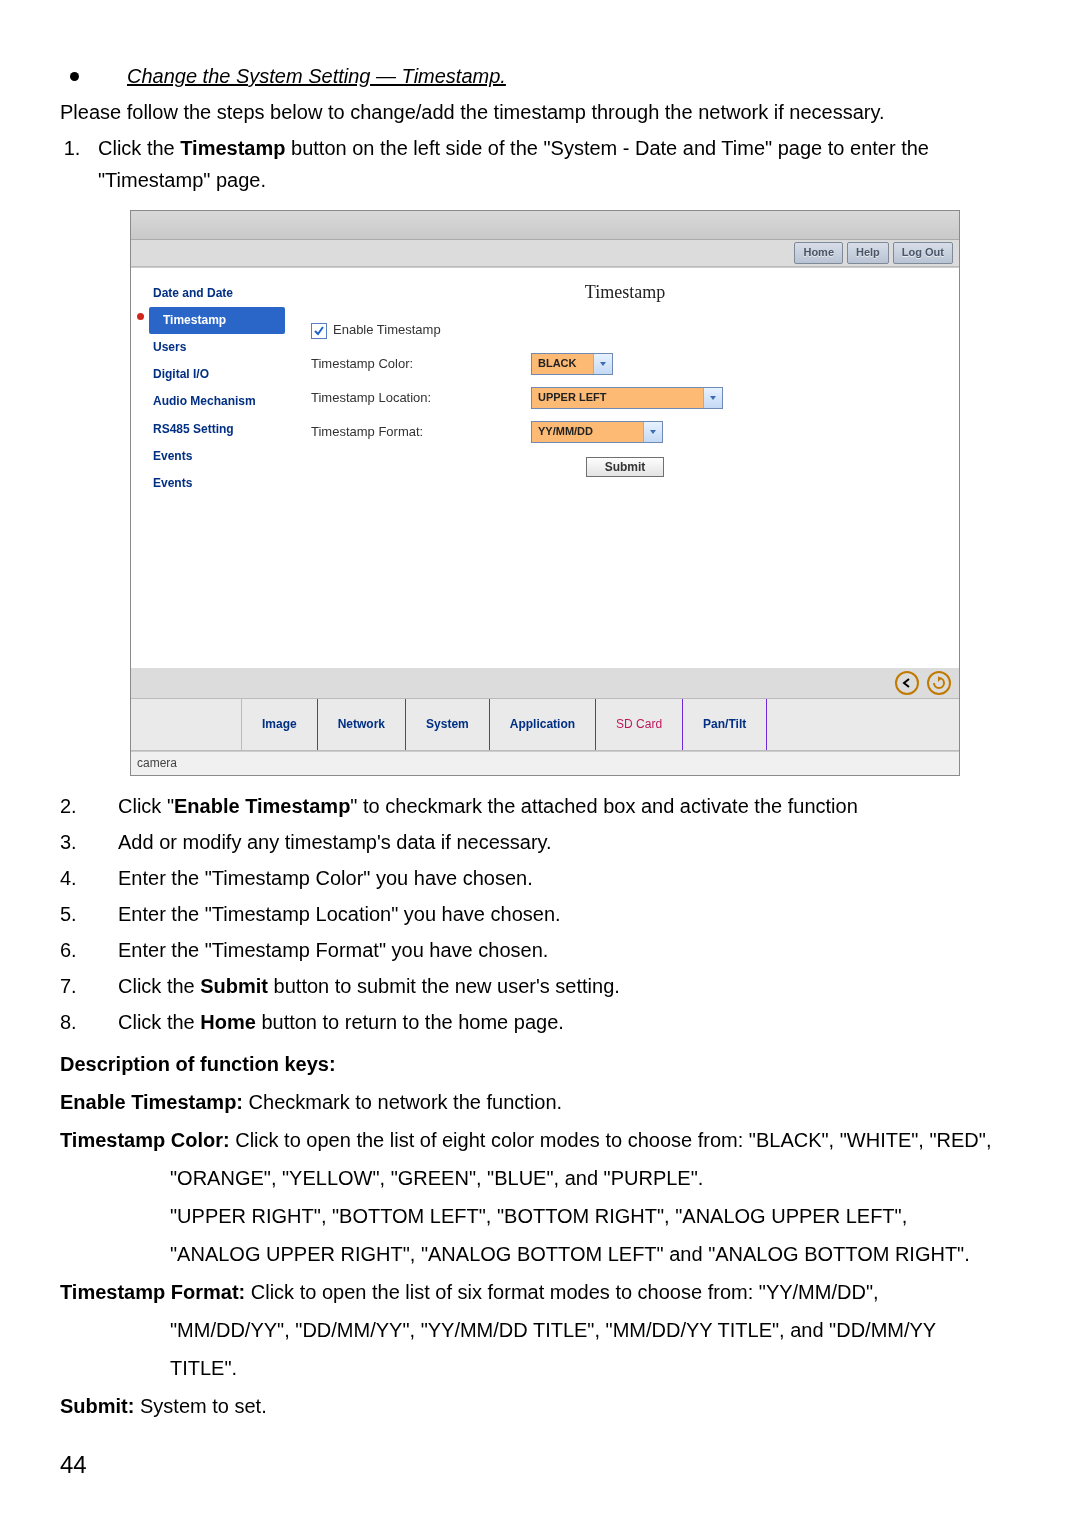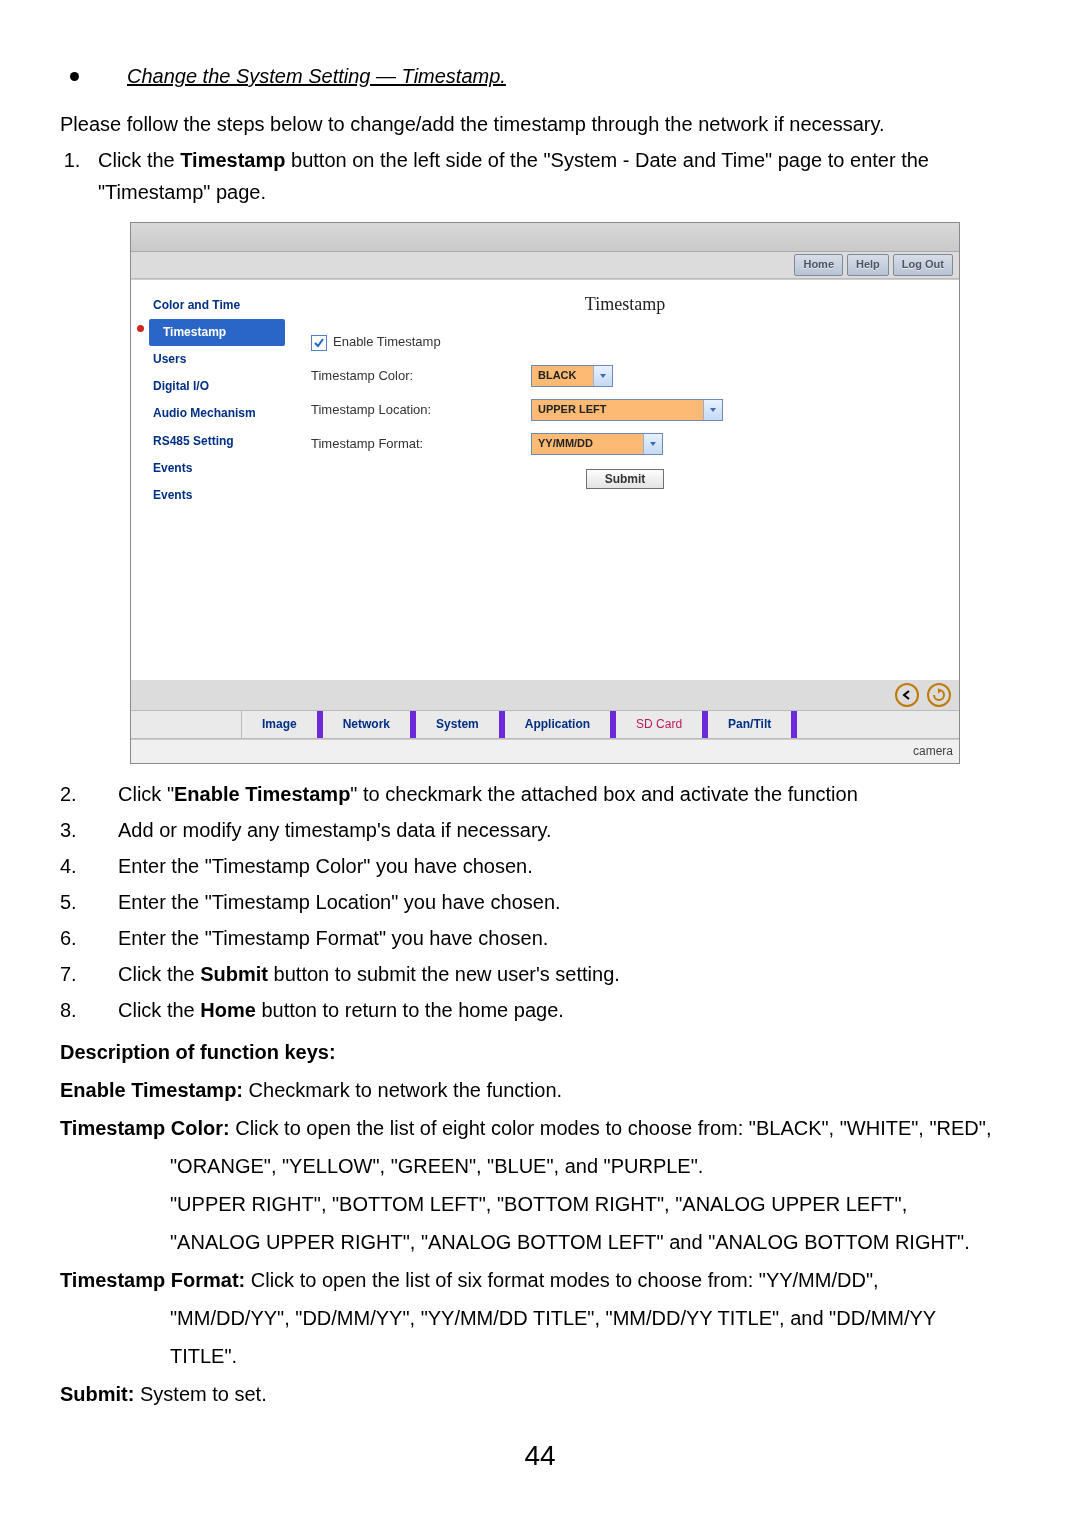--- a/index.html
+++ b/index.html
@@ -13,21 +13,21 @@
   .page {
     width: 1080px;
     padding: 60px 60px 20px 60px;
     box-sizing: border-box;
     font-size: 20px;
     line-height: 1.6;
   }
   .bullet-row {
     display: flex;
     align-items: flex-start;
-    margin-bottom: 16px;
+    margin-bottom: 4px;
   }
   .bullet-dot {
     width: 9px; height: 9px; border-radius: 50%;
     background: #000; margin-top: 12px; margin-right: 48px; margin-left: 10px;
     flex: 0 0 auto;
   }
   .section-title {
     font-style: italic;
     text-decoration: underline;
   }
@@ -37,21 +37,21 @@
   .step-row {
     display: flex;
     align-items: flex-start;
     margin: 4px 0;
   }
   .step-num { width: 30px; flex: 0 0 auto; }
   .step-txt { flex: 1 1 auto; padding-left: 28px; }
   .bold { font-weight: bold; }
   .fn-desc { margin: 6px 0; }
   .fn-sub  { margin: 6px 0 6px 110px; }
-  .page-num { text-align: center; margin-top: 24px; font-size: 28px; }
+  .page-num { margin-top: 24px; font-size: 24px; }
 
   
   .shot-wrap {
     width: 830px;
     margin: 14px 0 14px 70px;
   }
   .shot {
     border: 1px solid #8a8a8a;
     background: linear-gradient(#efefef,#e6e6e6);
     font-size: 13px;
@@ -182,30 +182,30 @@
 
   .tab-strip {
     display: flex;
     background: #eaeaea;
     border-top: 1px solid #bbb;
     border-bottom: 1px solid #bbb;
     font-size: 12px;
   }
   .tab-strip .spacer-left { width: 110px; border-right: 1px solid #bbb; }
   .tab {
-    padding: 4px 20px;
-    border-right: 6px solid #6d28d9;
+    padding: 16px 20px;
+    border-right: 1px solid #6d28d9;
     color: #002f83;
     font-weight: bold;
     cursor: pointer;
   }
   .tab.inactive { color: #be185d; font-weight: normal; }
   .tab-strip .spacer-right { flex: 1; }
   .cam-label {
-    text-align: right;
+    text-align: left;
     font-size: 12px;
     color: #444;
     padding: 2px 6px;
     background: #f0f0f0;
     border-top: 1px solid #ccc;
   }
 </style>
 </head>
 <body>
 
@@ -229,21 +229,21 @@
       <div class="top-strip"></div>
 
       <div class="nav-row">
         <div class="nav-btn">Home</div>
         <div class="nav-btn">Help</div>
         <div class="nav-btn">Log Out</div>
       </div>
 
       <div class="config-area">
         <div class="sidebar">
-          <div class="side-item">Color and Time</div>
+          <div class="side-item">Date and Date</div>
           <div class="side-item active">Timestamp</div>
           <div class="side-item">Users</div>
           <div class="side-item">Digital I/O</div>
           <div class="side-item">Audio Mechanism</div>
           <div class="side-item">RS485 Setting</div>
           <div class="side-item">Events</div>
           <div class="side-item">Events</div>
         </div>
 
         <div class="main-pane">

